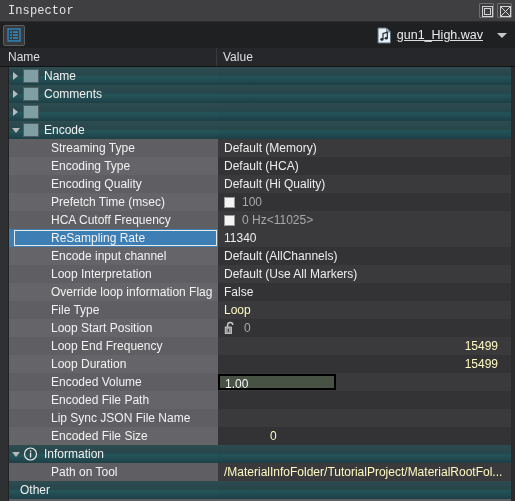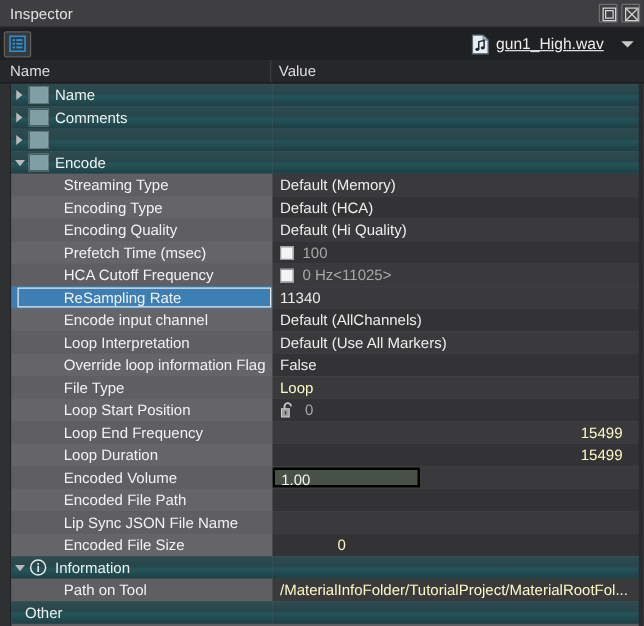--- a/index.html
+++ b/index.html
@@ -6,21 +6,21 @@
   body{
     width:515px;height:501px;overflow:hidden;
     font-family:"Liberation Sans","DejaVu Sans",sans-serif;
     font-size:12px;color:#dcdcdc;
     -webkit-font-smoothing:antialiased;
   }
   .panel{position:relative;width:515px;height:501px;background:#252526;display:flex;flex-direction:column;}
 
   
   .titlebar{height:22px;flex:0 0 22px;background:#3f3f41;border-bottom:1px solid #2b2b2b;
-            display:flex;align-items:center;padding:0 3px 0 8px;box-sizing:border-box;}
+            display:flex;align-items:center;padding:0 3px 0 8px;box-sizing:border-box;font-family:Liberation Mono, monospace;}
   .titlebar .ttl{font-size:12px;color:#e4e4e4;flex:1;letter-spacing:.1px;}
   .winbtn{width:15px;height:15px;margin-left:3px;position:relative;
           border:1px solid #6f6f72;box-sizing:border-box;background:#3f3f41;border-radius:1px;}
   .winbtn svg{position:absolute;left:1px;top:1px;}
 
   
   .toolrow{height:26px;flex:0 0 26px;background:#1f2022;display:flex;align-items:center;
            padding:0 6px 0 3px;box-sizing:border-box;text-decoration:underline;}
   .listicon{width:22px;height:21px;border:1px solid #5d5e60;background:#38393b;border-radius:2px;
             display:flex;align-items:center;justify-content:center;box-sizing:border-box;}

